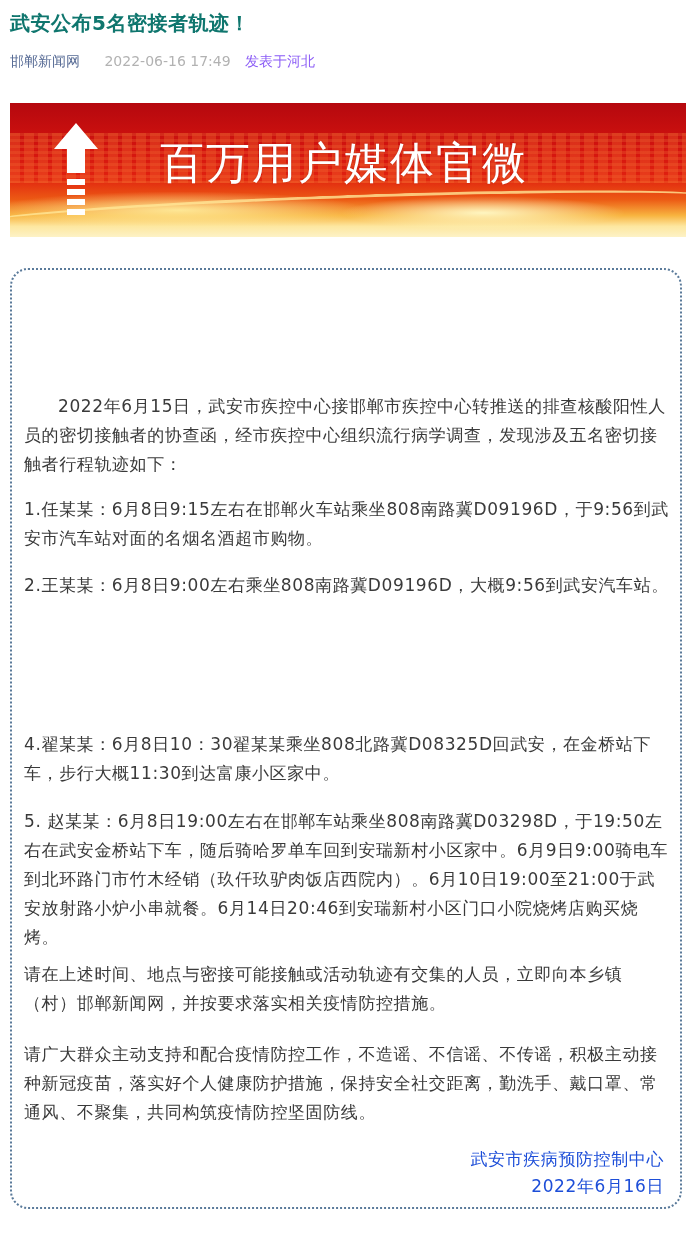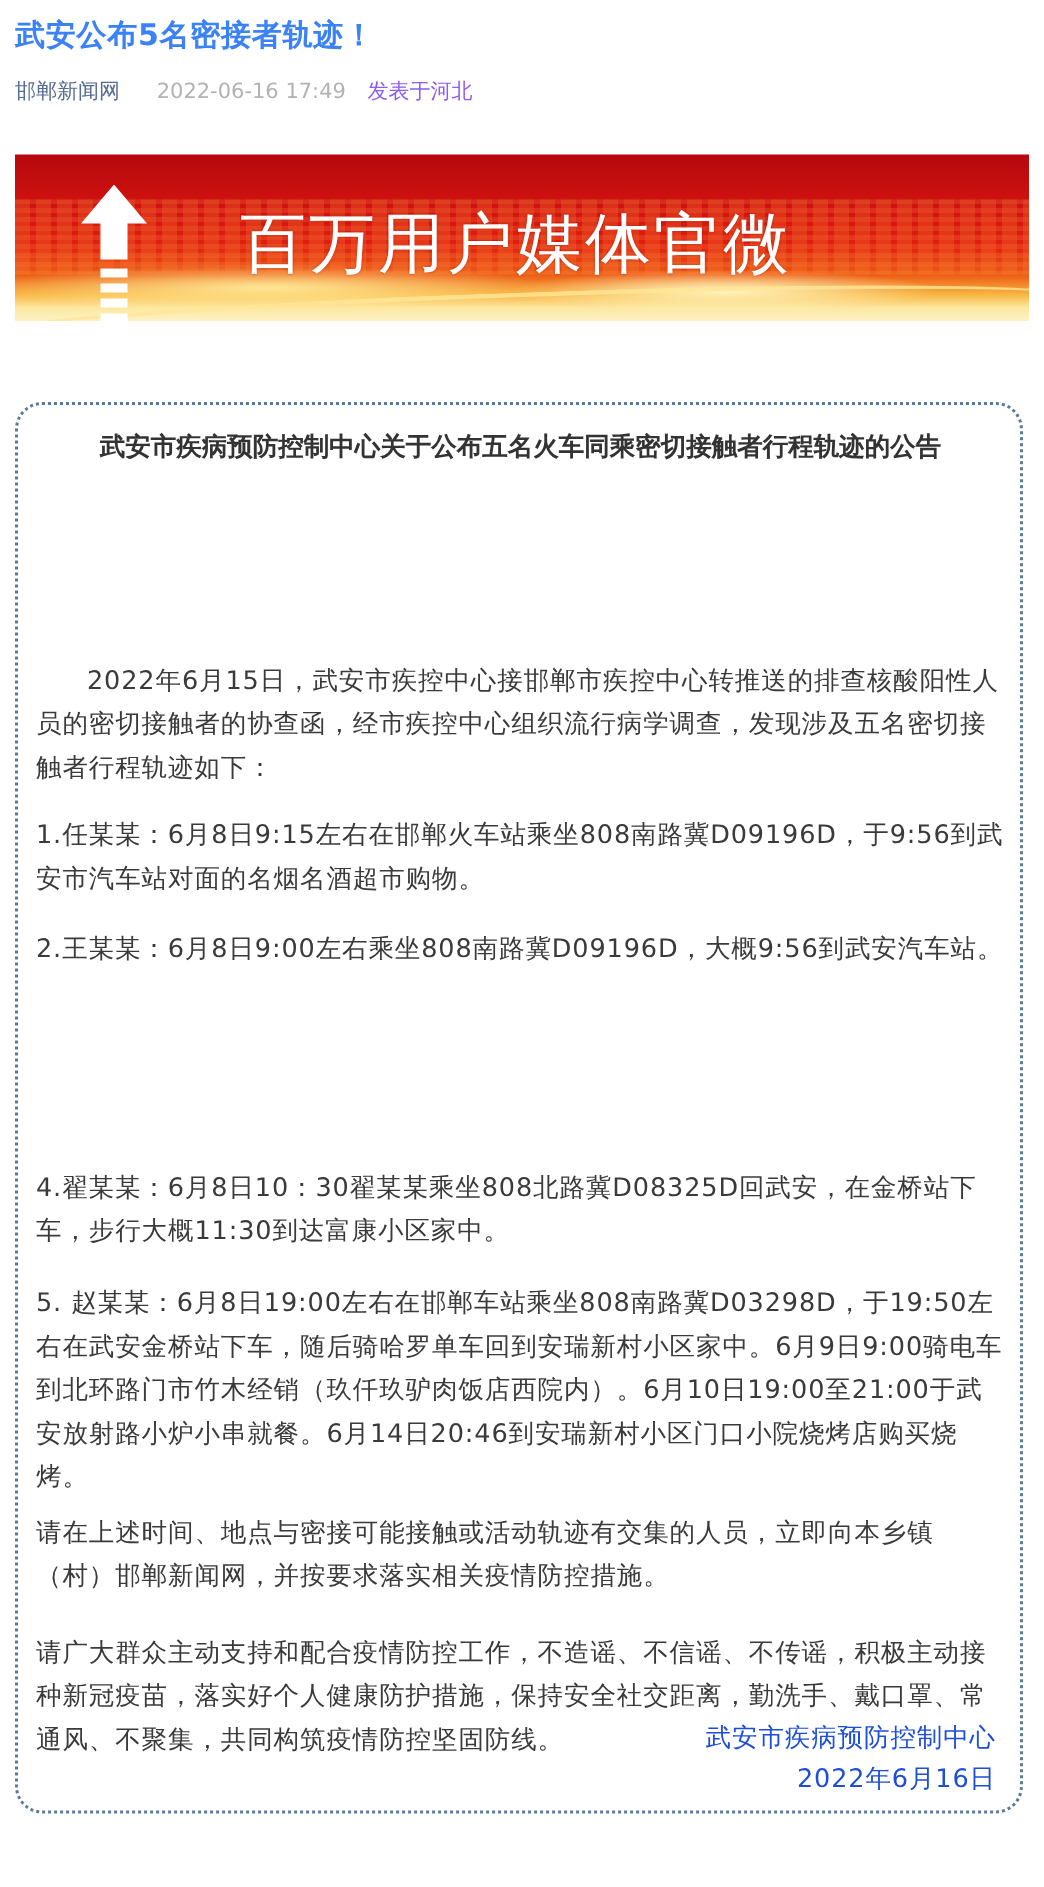--- a/index.html
+++ b/index.html
@@ -3,33 +3,33 @@
 <meta charset="utf-8">
 <style>
   html, body { margin: 0; padding: 0; background: #ffffff; }
   body {
     width: 696px; height: 1258px; overflow: hidden; position: relative;
     font-family: "DejaVu Sans", "Liberation Sans", sans-serif;
     color: #333;
   }
   .title {
     position: absolute; left: 10px; top: 8px; width: 680px;
-    font-size: 20px; font-weight: bold; color: #3b82f6; line-height: 30px;
+    font-size: 20px; font-weight: bold; color: #0f766e; line-height: 30px;
     letter-spacing: 0.5px;
   }
   .meta {
     position: absolute; left: 10px; top: 51px;
     font-size: 14px; line-height: 20px; white-space: nowrap;
   }
   .meta .source { color: #576b95; }
   .meta .time { color: #b2b2b2; margin-left: 20px; }
   .meta .loc { color: #8b5cf6; margin-left: 10px; }
 
   .banner {
-    position: absolute; left: 10px; top: 103px; width: 676px; height: 111px;
+    position: absolute; left: 10px; top: 103px; width: 676px; height: 134px;
     overflow: hidden;
     background:
       radial-gradient(ellipse 40% 20% at 25% 80%, rgba(255,240,160,0.9), rgba(255,200,80,0) 70%),
       radial-gradient(ellipse 30% 18% at 70% 82%, rgba(255,250,200,0.95), rgba(255,200,80,0) 70%),
       linear-gradient(180deg, #b5080e 0%, #d4140f 35%, #e0200f 55%, #ec5a14 72%, #f8b440 84%, #fde7a0 92%, #fdf2c6 100%);
   }
   .banner .bars {
     position: absolute; left: 0; right: 0; top: 30px; height: 50px;
     background:
       repeating-linear-gradient(90deg, rgba(255,140,60,0.45) 0 10px, rgba(0,0,0,0) 10px 14px),
@@ -57,21 +57,21 @@
     border: 2px dotted #5a7a9a; border-radius: 18px;
     box-sizing: border-box;
   }
   .notice-title {
     position: absolute; left: 14px; top: 14px; width: 642px;
     text-align: center; font-weight: bold; font-size: 17px;
     line-height: 28px; color: #333;
   }
   .para {
     position: absolute; left: 12px; width: 646px;
-    font-size: 17px; line-height: 29px; color: #3a3a3a; letter-spacing: 0.6px; margin-top: 48px;
+    font-size: 17px; line-height: 29px; color: #3a3a3a; letter-spacing: 0.6px;
   }
   .para.indent { text-indent: 2em; }
   .sign {
     position: absolute; right: 16px; text-align: right;
     font-size: 17px; line-height: 29px; color: #1d4ed8; letter-spacing: 0.6px;
   }
 </style>
 </head>
 <body>
 
@@ -90,21 +90,20 @@
     <polygon points="22,0 44,26 31,26 31,50 13,50 13,26 0,26" fill="#fff"></polygon>
     <rect x="13" y="56" width="18" height="6" fill="#fff"></rect>
     <rect x="13" y="66" width="18" height="6" fill="#fff"></rect>
     <rect x="13" y="76" width="18" height="6" fill="#fff"></rect>
     <rect x="13" y="86" width="18" height="6" fill="#fff"></rect>
   </svg>
   <div class="slogan">百万用户媒体官微</div>
 </div>
 
 <div class="card">
-  <div class="notice-title">武安市疾病预防控制中心关于公布五名火车同乘密切接触者行程轨迹的公告</div>
   <div class="para indent" style="top:122px;">2022年6月15日，武安市疾控中心接邯郸市疾控中心转推送的排查核酸阳性人员的密切接触者的协查函，经市疾控中心组织流行病学调查，发现涉及五名密切接触者行程轨迹如下：</div>
   <div class="para" style="top:225px;">1.任某某：6月8日9:15左右在邯郸火车站乘坐808南路冀D09196D，于9:56到武安市汽车站对面的名烟名酒超市购物。</div>
   <div class="para" style="top:301px;">2.王某某：6月8日9:00左右乘坐808南路冀D09196D，大概9:56到武安汽车站。</div>
   <div class="para" style="top:460px;">4.翟某某：6月8日10：30翟某某乘坐808北路冀D08325D回武安，在金桥站下车，步行大概11:30到达富康小区家中。</div>
   <div class="para" style="top:537px;">5. 赵某某：6月8日19:00左右在邯郸车站乘坐808南路冀D03298D，于19:50左右在武安金桥站下车，随后骑哈罗单车回到安瑞新村小区家中。6月9日9:00骑电车到北环路门市竹木经销（玖仟玖驴肉饭店西院内）。6月10日19:00至21:00于武安放射路小炉小串就餐。6月14日20:46到安瑞新村小区门口小院烧烤店购买烧烤。</div>
   <div class="para" style="top:690px;">请在上述时间、地点与密接可能接触或活动轨迹有交集的人员，立即向本乡镇（村）邯郸新闻网，并按要求落实相关疫情防控措施。</div>
   <div class="para" style="top:770px;">请广大群众主动支持和配合疫情防控工作，不造谣、不信谣、不传谣，积极主动接种新冠疫苗，落实好个人健康防护措施，保持安全社交距离，勤洗手、戴口罩、常通风、不聚集，共同构筑疫情防控坚固防线。</div>
   <div class="sign" style="top:875px;">武安市疾病预防控制中心</div>
   <div class="sign" style="top:902px;">2022年6月16日</div>
 </div>

